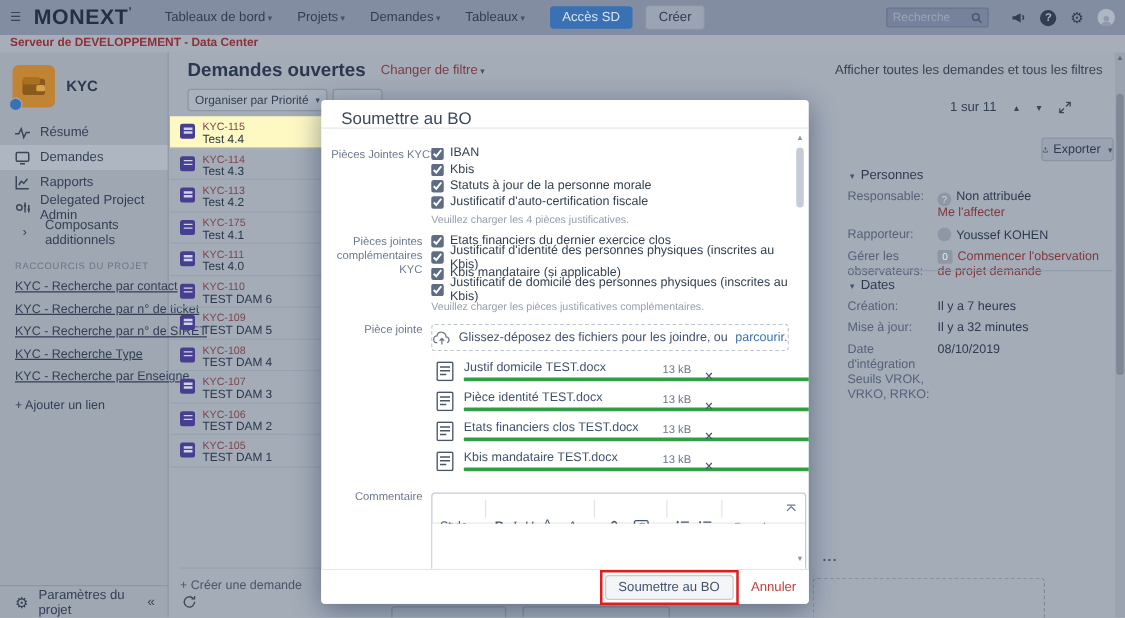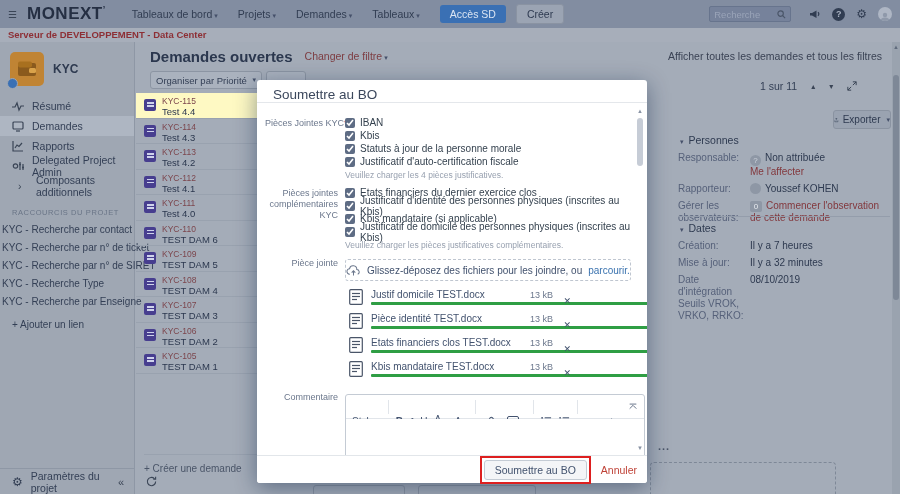--- a/index.html
+++ b/index.html
@@ -31,21 +31,21 @@
   .sidebar { position:absolute; left:0; top:42px; width:135px; height:452px; background:#9fa7b3; border-right:1px solid #8e97a5; }
   .proj { display:flex; align-items:center; gap:9px; padding:10px 0 10px 10px; }
   .proj-avatar { width:34px; height:34px; border-radius:5px; background:#c08434; position:relative; display:flex; align-items:center; justify-content:center; }
   .proj-badge { position:absolute; left:-3px; bottom:-3px; width:11px; height:11px; border-radius:50%; background:#3a70b4; border:1px solid #9fa7b3; }
   .proj-name { font-size:12px; font-weight:bold; color:#2e3a50; }
   .side-item { display:flex; align-items:center; gap:8px; height:20px; padding-left:12px; font-size:10.5px; color:#333f55; }
   .side-item.sel { background:#aeb6c2; }
   .side-item .ic { width:12px; color:#3a4556; }
   .side-sub { padding-left:18px; }
   .side-caps { font-size:7.5px; letter-spacing:.6px; color:#6a7587; padding:12px 0 4px 12px; }
-  .short-item { font-size:10px; color:#333f55; height:18px; line-height:18px; padding-left:2px; white-space:nowrap; }
+  .short-item { font-size:10px; color:#333f55; height:18px; line-height:18px; padding-left:12px; white-space:nowrap;text-decoration:underline; }
   .addlink { font-size:10px; color:#333f55; padding:8px 0 0 12px; }
   .side-bottom { position:absolute; left:0; bottom:0; width:134px; height:26px; border-top:1px solid #8e97a5; display:flex; align-items:center; padding-left:12px; gap:8px; font-size:10.5px; color:#333f55; }
   .collapse-ic { margin-left:auto; margin-right:10px; font-size:11px; color:#3a4556; }
 
   
   .band { position:absolute; left:136px; top:42px; width:756px; height:28px; display:flex; align-items:center; }
   .page-title { font-size:15px; font-weight:bold; color:#2b374e; margin-left:14px; }
   .filter-link { font-size:10.5px; color:#7d3c41; margin-left:12px; }
   .band .spacer { flex:1; }
   .show-all { font-size:10.5px; color:#3a4254; margin-right:10px; }
@@ -264,21 +264,21 @@
       </div>
 
       <div class="irow">
         <span class="type-ic"></span>
         <span class="ikey">KYC-113</span>
         <span class="isum">Test 4.2</span>
       </div>
 
       <div class="irow">
         <span class="type-ic"></span>
-        <span class="ikey">KYC-112</span>
+        <span class="ikey">KYC-175</span>
         <span class="isum">Test 4.1</span>
       </div>
 
       <div class="irow">
         <span class="type-ic"></span>
         <span class="ikey">KYC-111</span>
         <span class="isum">Test 4.0</span>
       </div>
 
       <div class="irow">
@@ -347,21 +347,21 @@
   <div class="frow">
     <span class="flab">Responsable:</span>
     <span class="fval"><span class="mini-av">?</span><span>Non attribuée</span><br><span class="fval redlink">Me l'affecter</span></span>
   </div>
   <div class="frow">
     <span class="flab">Rapporteur:</span>
     <span class="fval"><span class="mini-av"></span><span>Youssef KOHEN</span></span>
   </div>
   <div class="frow">
     <span class="flab">Gérer les observateurs:</span>
-    <span class="fval redlink"><span class="wbadge">0</span><span>Commencer l'observation de cette demande</span></span>
+    <span class="fval redlink"><span class="wbadge">0</span><span>Commencer l'observation de projet demande</span></span>
   </div>
 </div>
 <div class="sec-div"></div>
 <div class="sec" style="left:678px; top:222px;">
   <div class="sec-title"><span class="caret">▾</span><span>Dates</span></div>
   <div class="frow">
     <span class="flab">Création:</span>
     <span class="fval">Il y a 7 heures</span>
   </div>
   <div class="frow">

